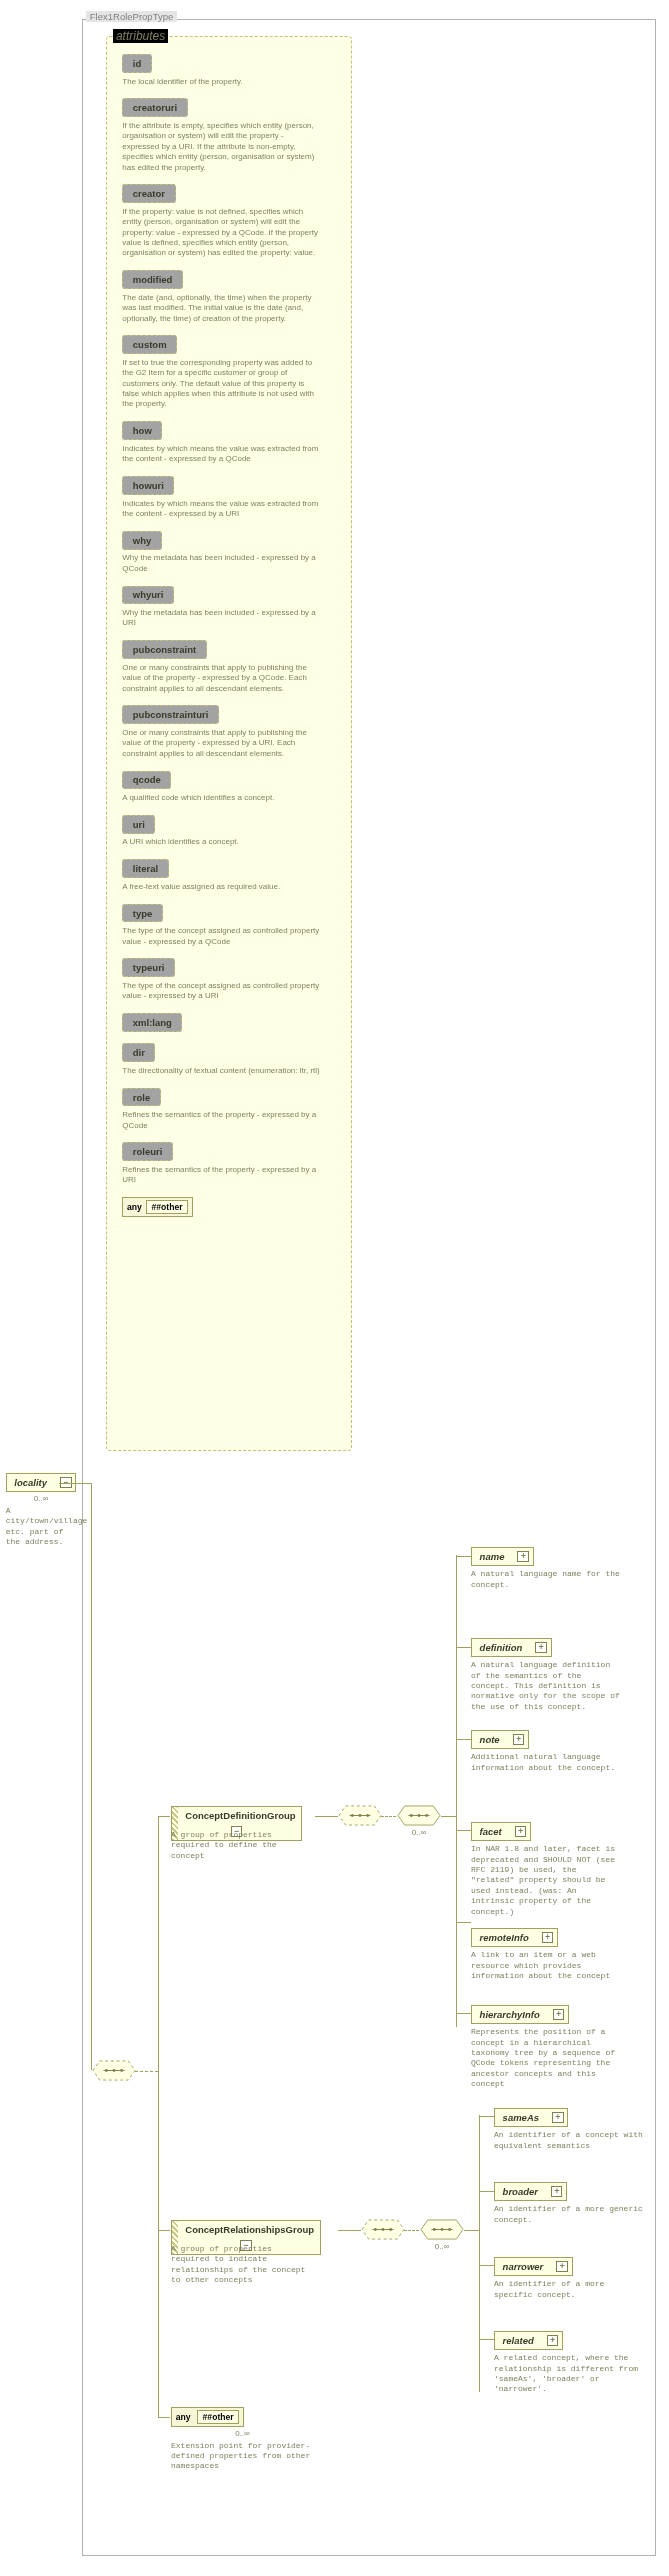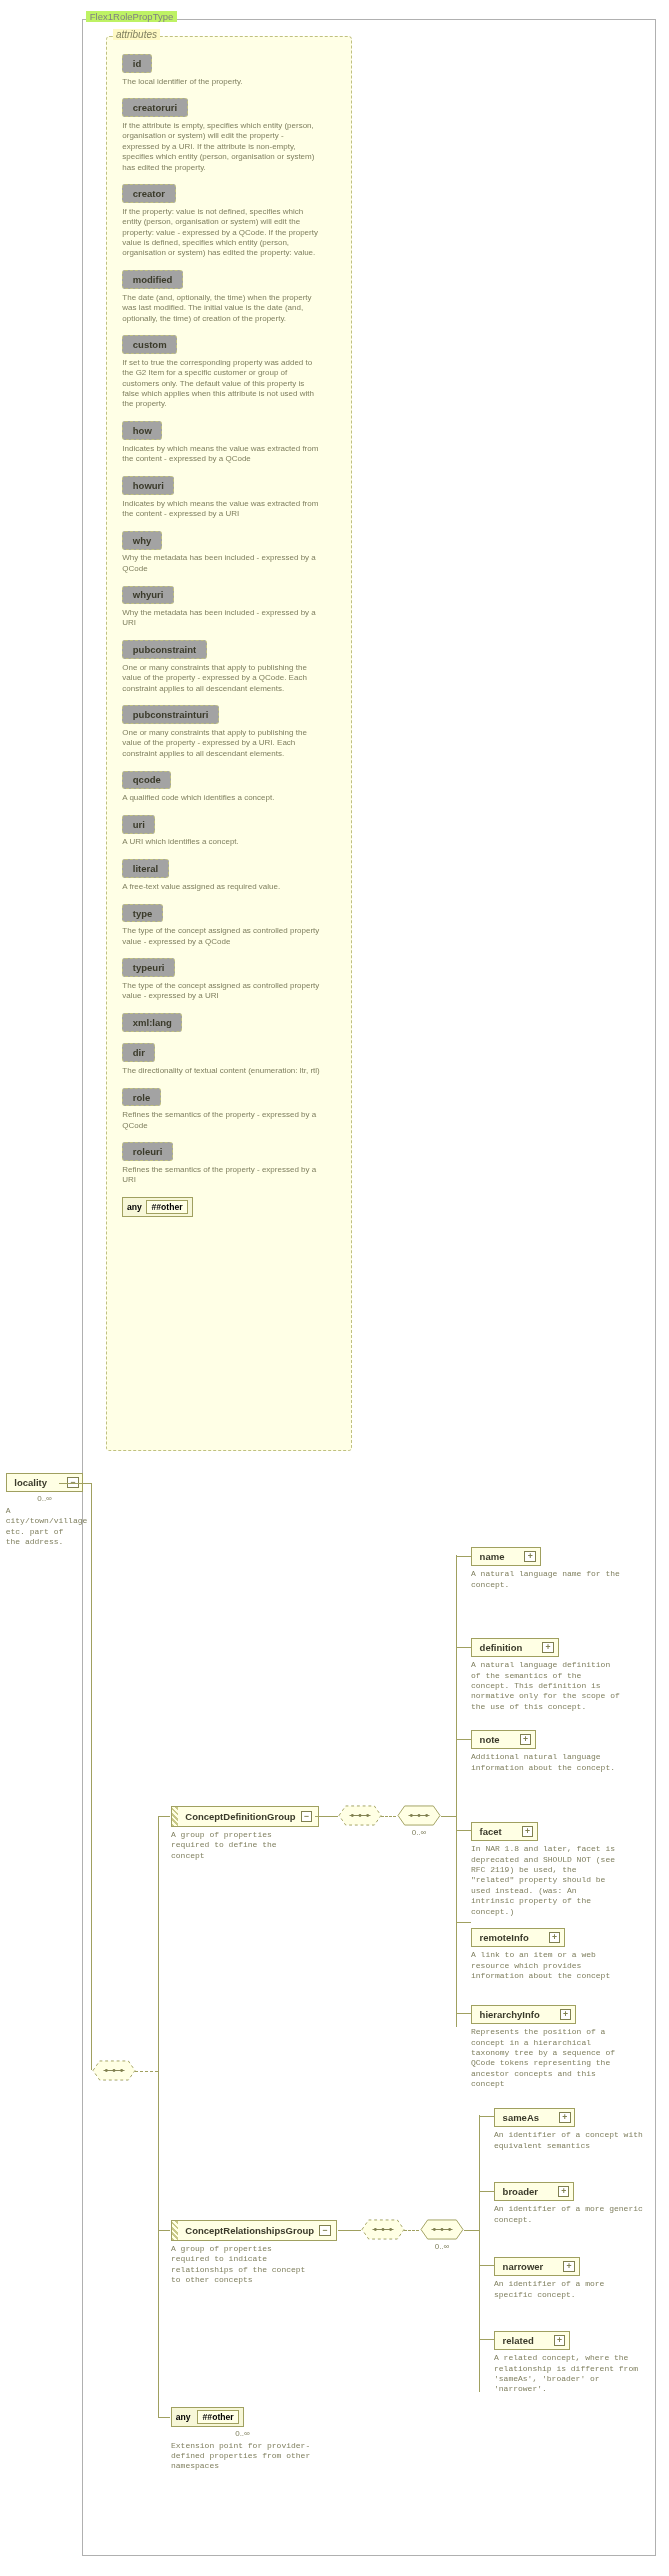--- a/index.html
+++ b/index.html
@@ -26,43 +26,43 @@
     height: 2535px;
     border: 1px solid #b0b0b0;
     background: transparent;
   }
   .type-frame-label {
     position: absolute;
     left: 86px;
     top: 11.4px;
     font-size: 9.5px;
     color: #808080;
-    background: #bef264;
+    background: #e5e5e5;
     padding: 0 3.8px;
   }
 
   
   .attr-frame {
     position: absolute;
     left: 106px;
     top: 36px;
     width: 244px;
     height: 1413px;
     border: 1.4px dashed #c0c080;
     border-radius: 3.8px;
     background: #ffffe6;
   }
   .attr-frame-label {
     position: absolute;
     left: 113px;
     top: 29px;
-    font-size: 10px;
+    font-size: 12px;
     font-style: italic;
     color: #808060;
-    background: #fef9c3;
+    background: #000000;
     padding: 0 2.9px;
   }
   .attr-inner {
     padding: 17px 15.3px 11.4px 15.3px;
   }
   .attr-item { margin-bottom: 11.4px; }
   .attr-box {
     display: inline-block;
     border: 1.4px dashed #c0c080;
     padding: 2.9px 9.5px;
@@ -98,27 +98,28 @@
 
   
   .locality {
     position: absolute;
     left: 5.7px;
     top: 1473px;
   }
   .elem-box {
     display: inline-flex;
     align-items: center;
-    gap: 20px;
+    gap: 13px;
     border: 1px solid #a0a060;
     background: #ffffe4;
     padding: 2.9px 3.8px 2.9px 7.6px;
     font-size: 9.5px;
     font-weight: bold;
     color: #3a3a2a;
+    font-style: italic;
   }
   .collapse-btn {
     display: inline-block;
     width: 9.5px;
     height: 9.5px;
     border: 1px solid #808050;
     background: #fff;
     font-size: 8.6px;
     line-height: 8.6px;
     text-align: center;
@@ -179,20 +180,21 @@
     border: 1px solid #a0a060;
     background: #ffffe4;
     padding: 2.9px 5.7px 2.9px 5.7px;
     font-size: 9.5px;
     font-weight: bold;
     color: #3a3a2a;
     display: inline-flex;
     align-items: center;
     gap: 5px;
     min-height: 13.4px;
+    flex-direction: column;
   }
   .group-box .stripe {
     position:absolute; left:0; top:0; bottom:0; width:5.7px;
     background: repeating-linear-gradient(45deg,#c8c888,#c8c888 1.9px,#ffffe4 1.9px,#ffffe4 3.8px);
   }
   .group-box span.lbl { margin-left:7.6px; }
 
   
   .child {
     position: absolute;

